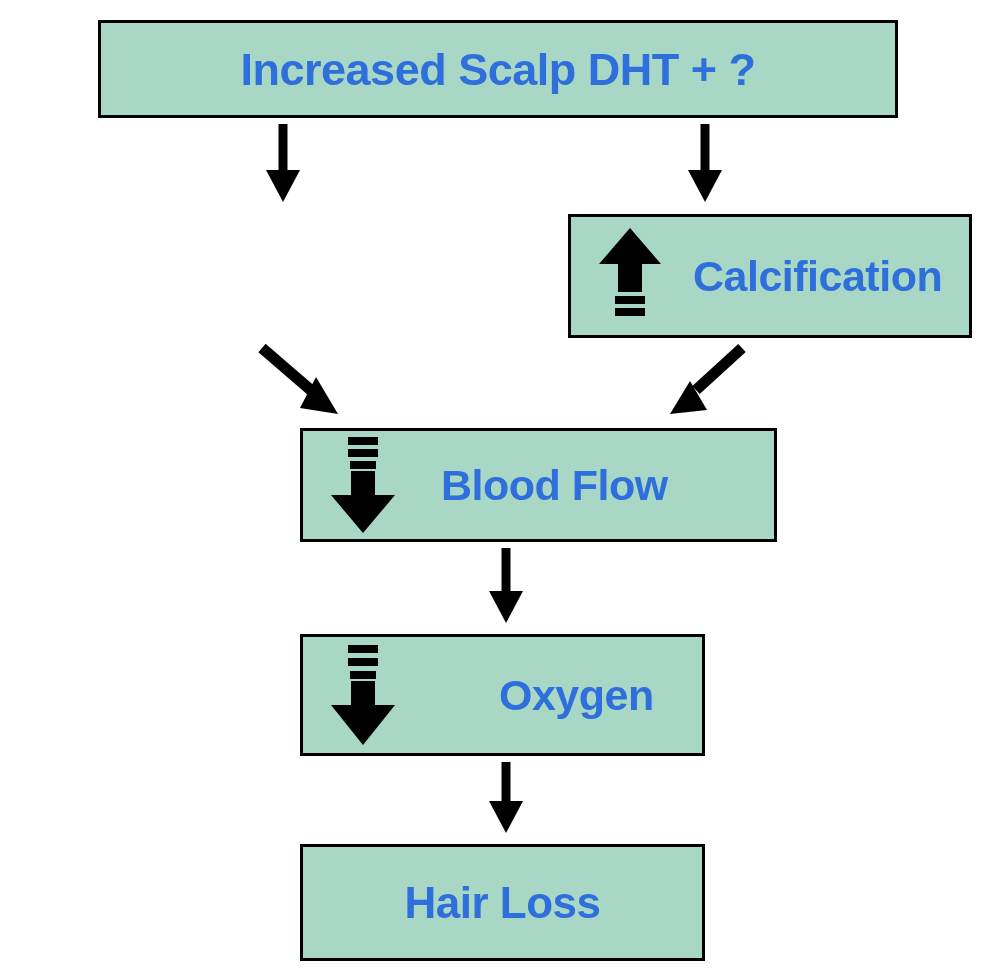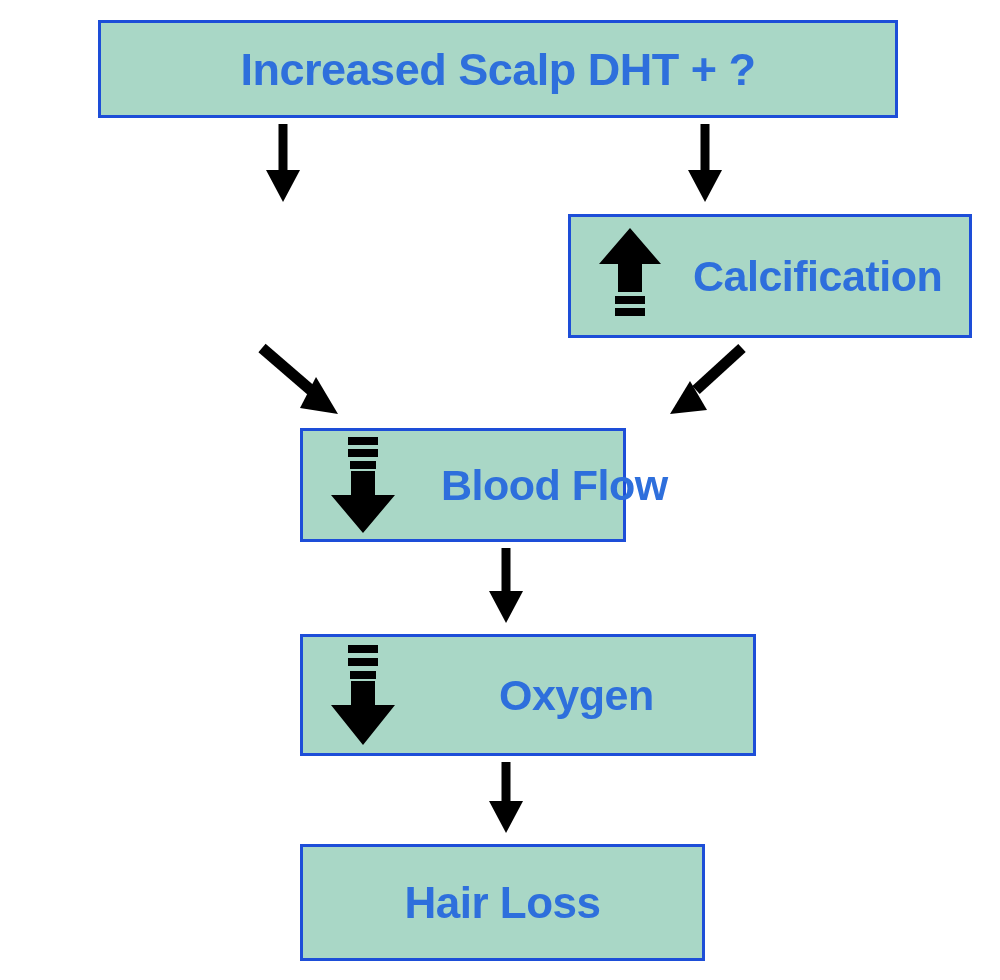--- a/index.html
+++ b/index.html
@@ -18,21 +18,21 @@
     height: 980px;
     background: #ffffff;
     overflow: hidden;
   }
 
   
   .node {
     position: absolute;
     box-sizing: border-box;
     background: #a9d7c6;
-    border: 3px solid #1d4ed8;
+    border: 3px solid #000000;
     display: flex;
     align-items: center;
     justify-content: center;
   }
 
   .node-inner {
     display: flex;
     align-items: center;
     justify-content: center;
     gap: 26px;
@@ -47,22 +47,22 @@
     font-family: "Liberation Sans", sans-serif;
     letter-spacing: -0.5px;
     white-space: nowrap;
     line-height: 1;
   }
 
   
   #node-top      { left: 98px;  top: 20px;  width: 800px; height: 98px; }
   #node-fibrosis { left: 22px;  top: 214px; width: 412px; height: 124px; }
   #node-calc     { left: 568px; top: 214px; width: 404px; height: 124px; }
-  #node-blood    { left: 300px; top: 428px; width: 326px; height: 114px; }
-  #node-oxygen   { left: 300px; top: 634px; width: 456px; height: 122px; }
+  #node-blood    { left: 300px; top: 428px; width: 477px; height: 114px; }
+  #node-oxygen   { left: 300px; top: 634px; width: 405px; height: 122px; }
   #node-hairloss { left: 300px; top: 844px; width: 405px; height: 117px; }
 
   #node-top .node-label      { font-size: 45px; }
   #node-fibrosis .node-label { font-size: 43px; }
   #node-calc .node-label     { font-size: 43px; }
   #node-blood .node-label    { font-size: 43px; }
   #node-oxygen .node-label   { font-size: 43px; }
   #node-hairloss .node-label { font-size: 44px; }
 
   

